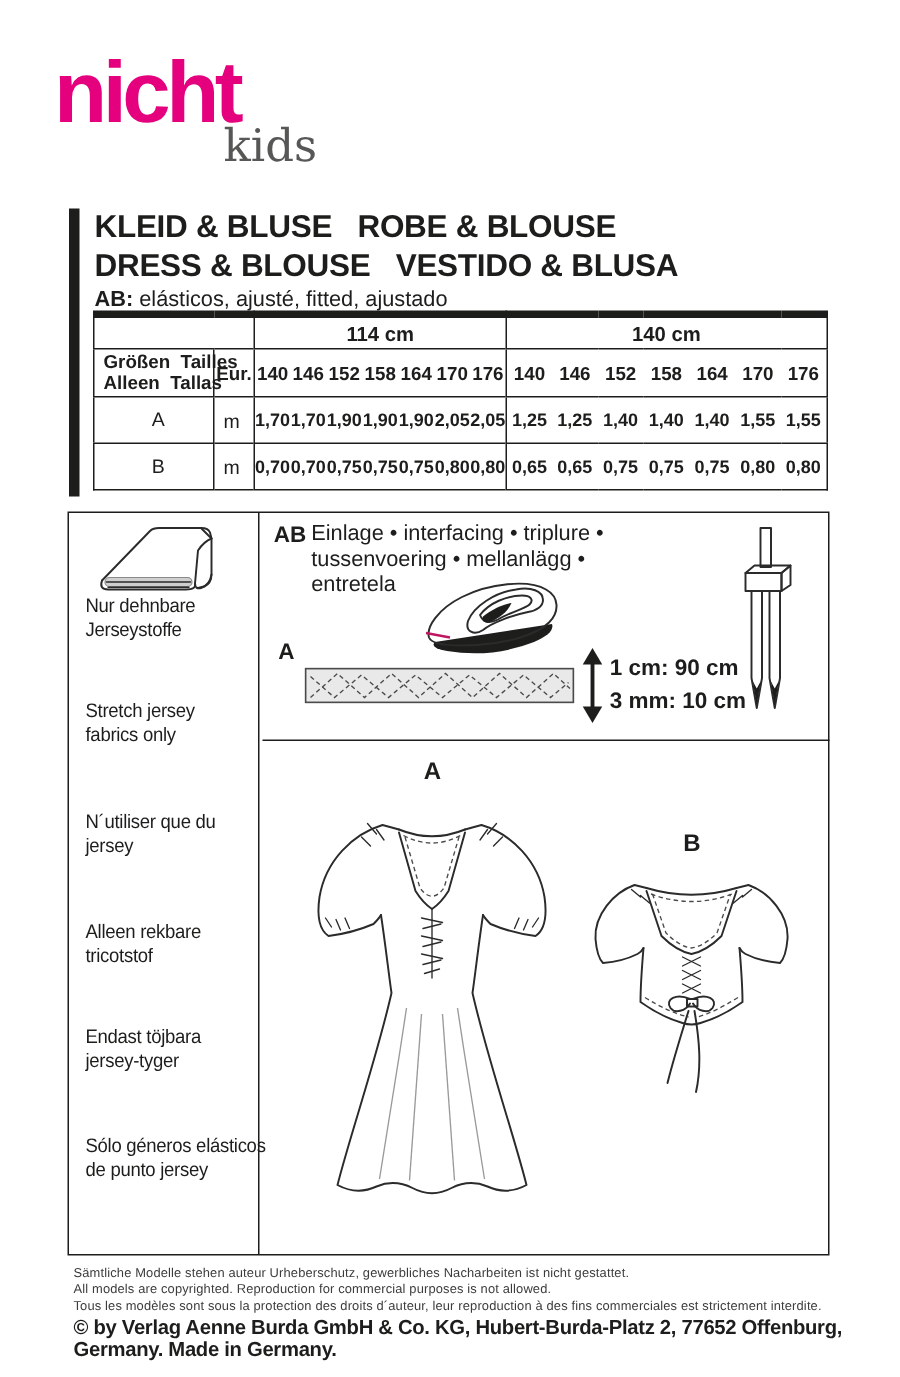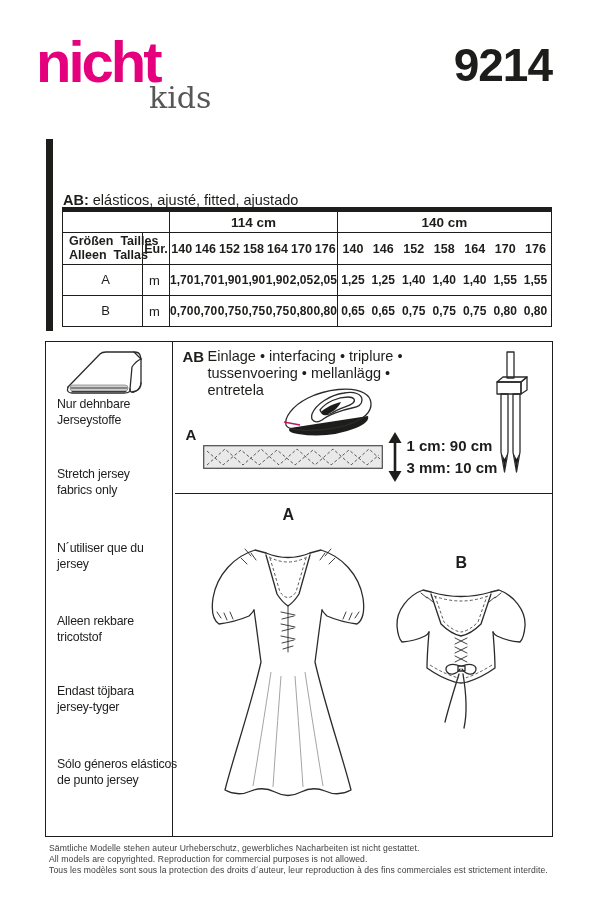--- a/index.html
+++ b/index.html
@@ -84,23 +84,24 @@
   svg .dash{ fill:none; stroke:#4a4a4a; stroke-width:0.9; stroke-dasharray:3 2.2; }
   svg .flare{ fill:none; stroke:#9a9a9a; stroke-width:0.9; }
 </style>
 </head>
 <body>
 
 <div id="page">
 
   <div class="logo-burda">nicht</div>
   <div class="logo-kids">kids</div>
-  <div class="pattern-number">9214</div>
 
   <div class="title-bar"></div>
+  <div class="title-l1">KLEID &amp; BLUSE   ROBE &amp; BLOUSE</div>
+  <div class="title-l2">DRESS &amp; BLOUSE   VESTIDO &amp; BLUSA</div>
   <div class="title-l3"><span class="fit-label">AB:</span><span> elásticos, ajusté, fitted, ajustado</span></div>
 
   <table class="size-table">
     <colgroup>
       <col style="width:80px">
         <col style="width:27px">
       <col span="7" style="width:24px">
       <col span="7" style="width:30.5px">
     </colgroup>
     <tbody>
@@ -298,14 +299,15 @@
 
           <path class="thin" d="M46,28 L40,23 M52,32 L46,27 M114,28 L120,23 M108,32 L114,27"></path>
         </svg>
       </div>
     </div>
   </div>
 
   <div class="legal-small ls0">Sämtliche Modelle stehen auteur Urheberschutz, gewerbliches Nacharbeiten ist nicht gestattet.</div>
   <div class="legal-small ls2">Tous les modèles sont sous la protection des droits d´auteur, leur reproduction à des fins commerciales est strictement interdite.</div>
   <div class="legal-small ls1">All models are copyrighted. Reproduction for commercial purposes is not allowed.</div>
+  <div class="legal-copyright">© by Verlag Aenne Burda GmbH &amp; Co. KG, Hubert-Burda-Platz 2, 77652 Offenburg, Germany. Made in Germany.</div>
 
 </div>
 
 </body></html>

